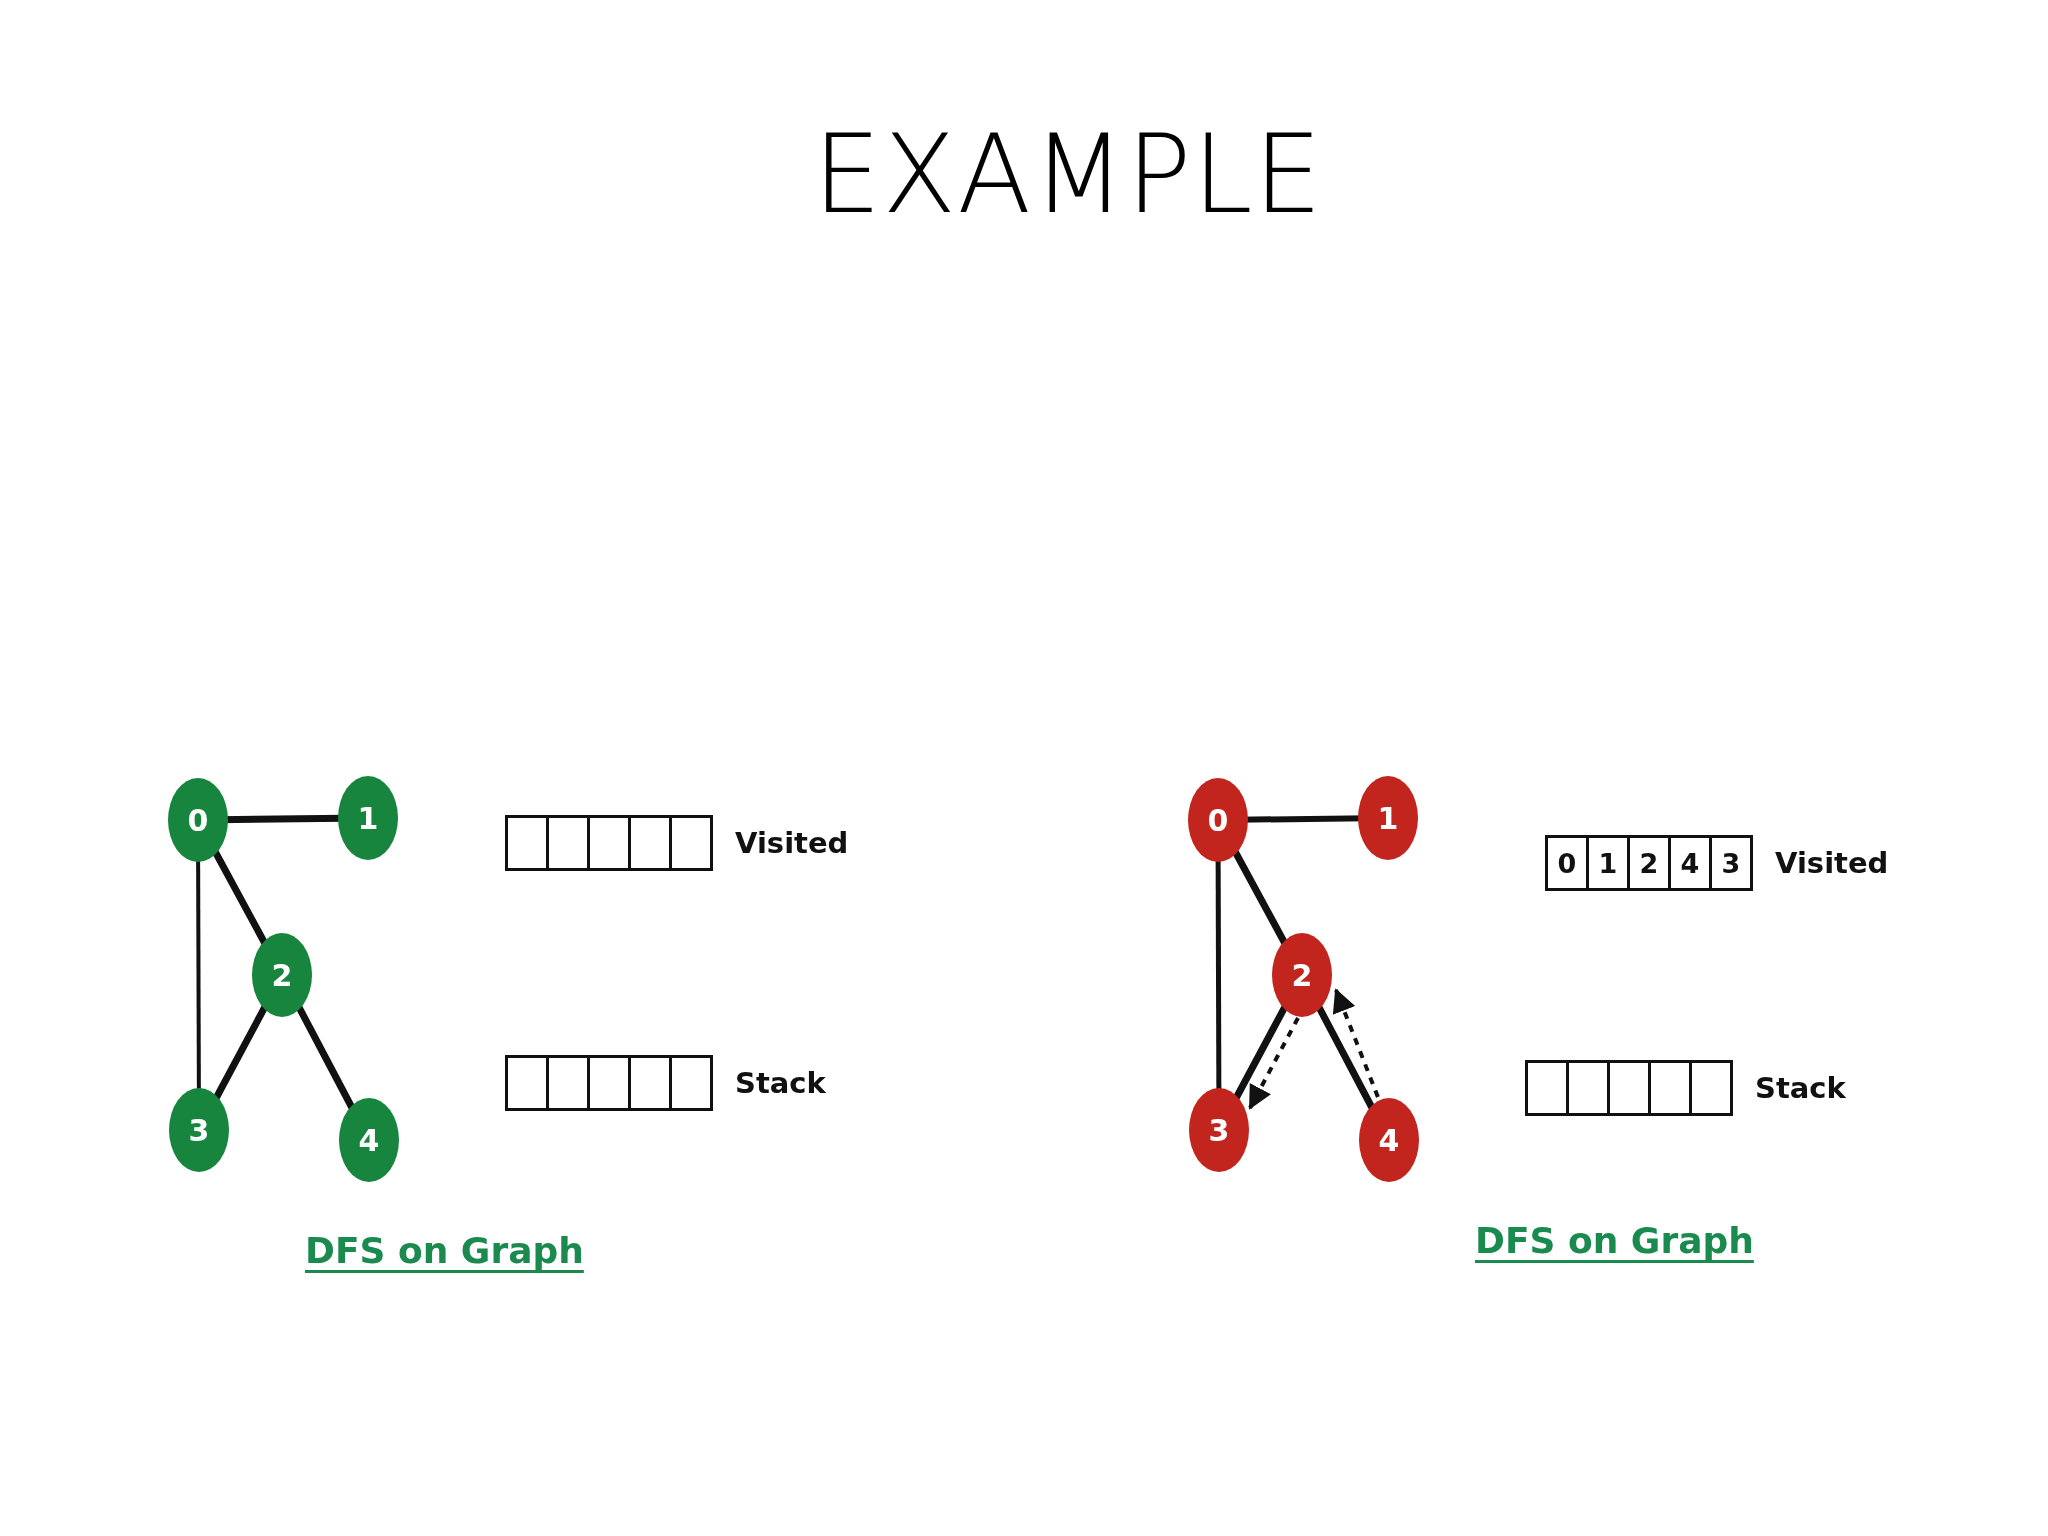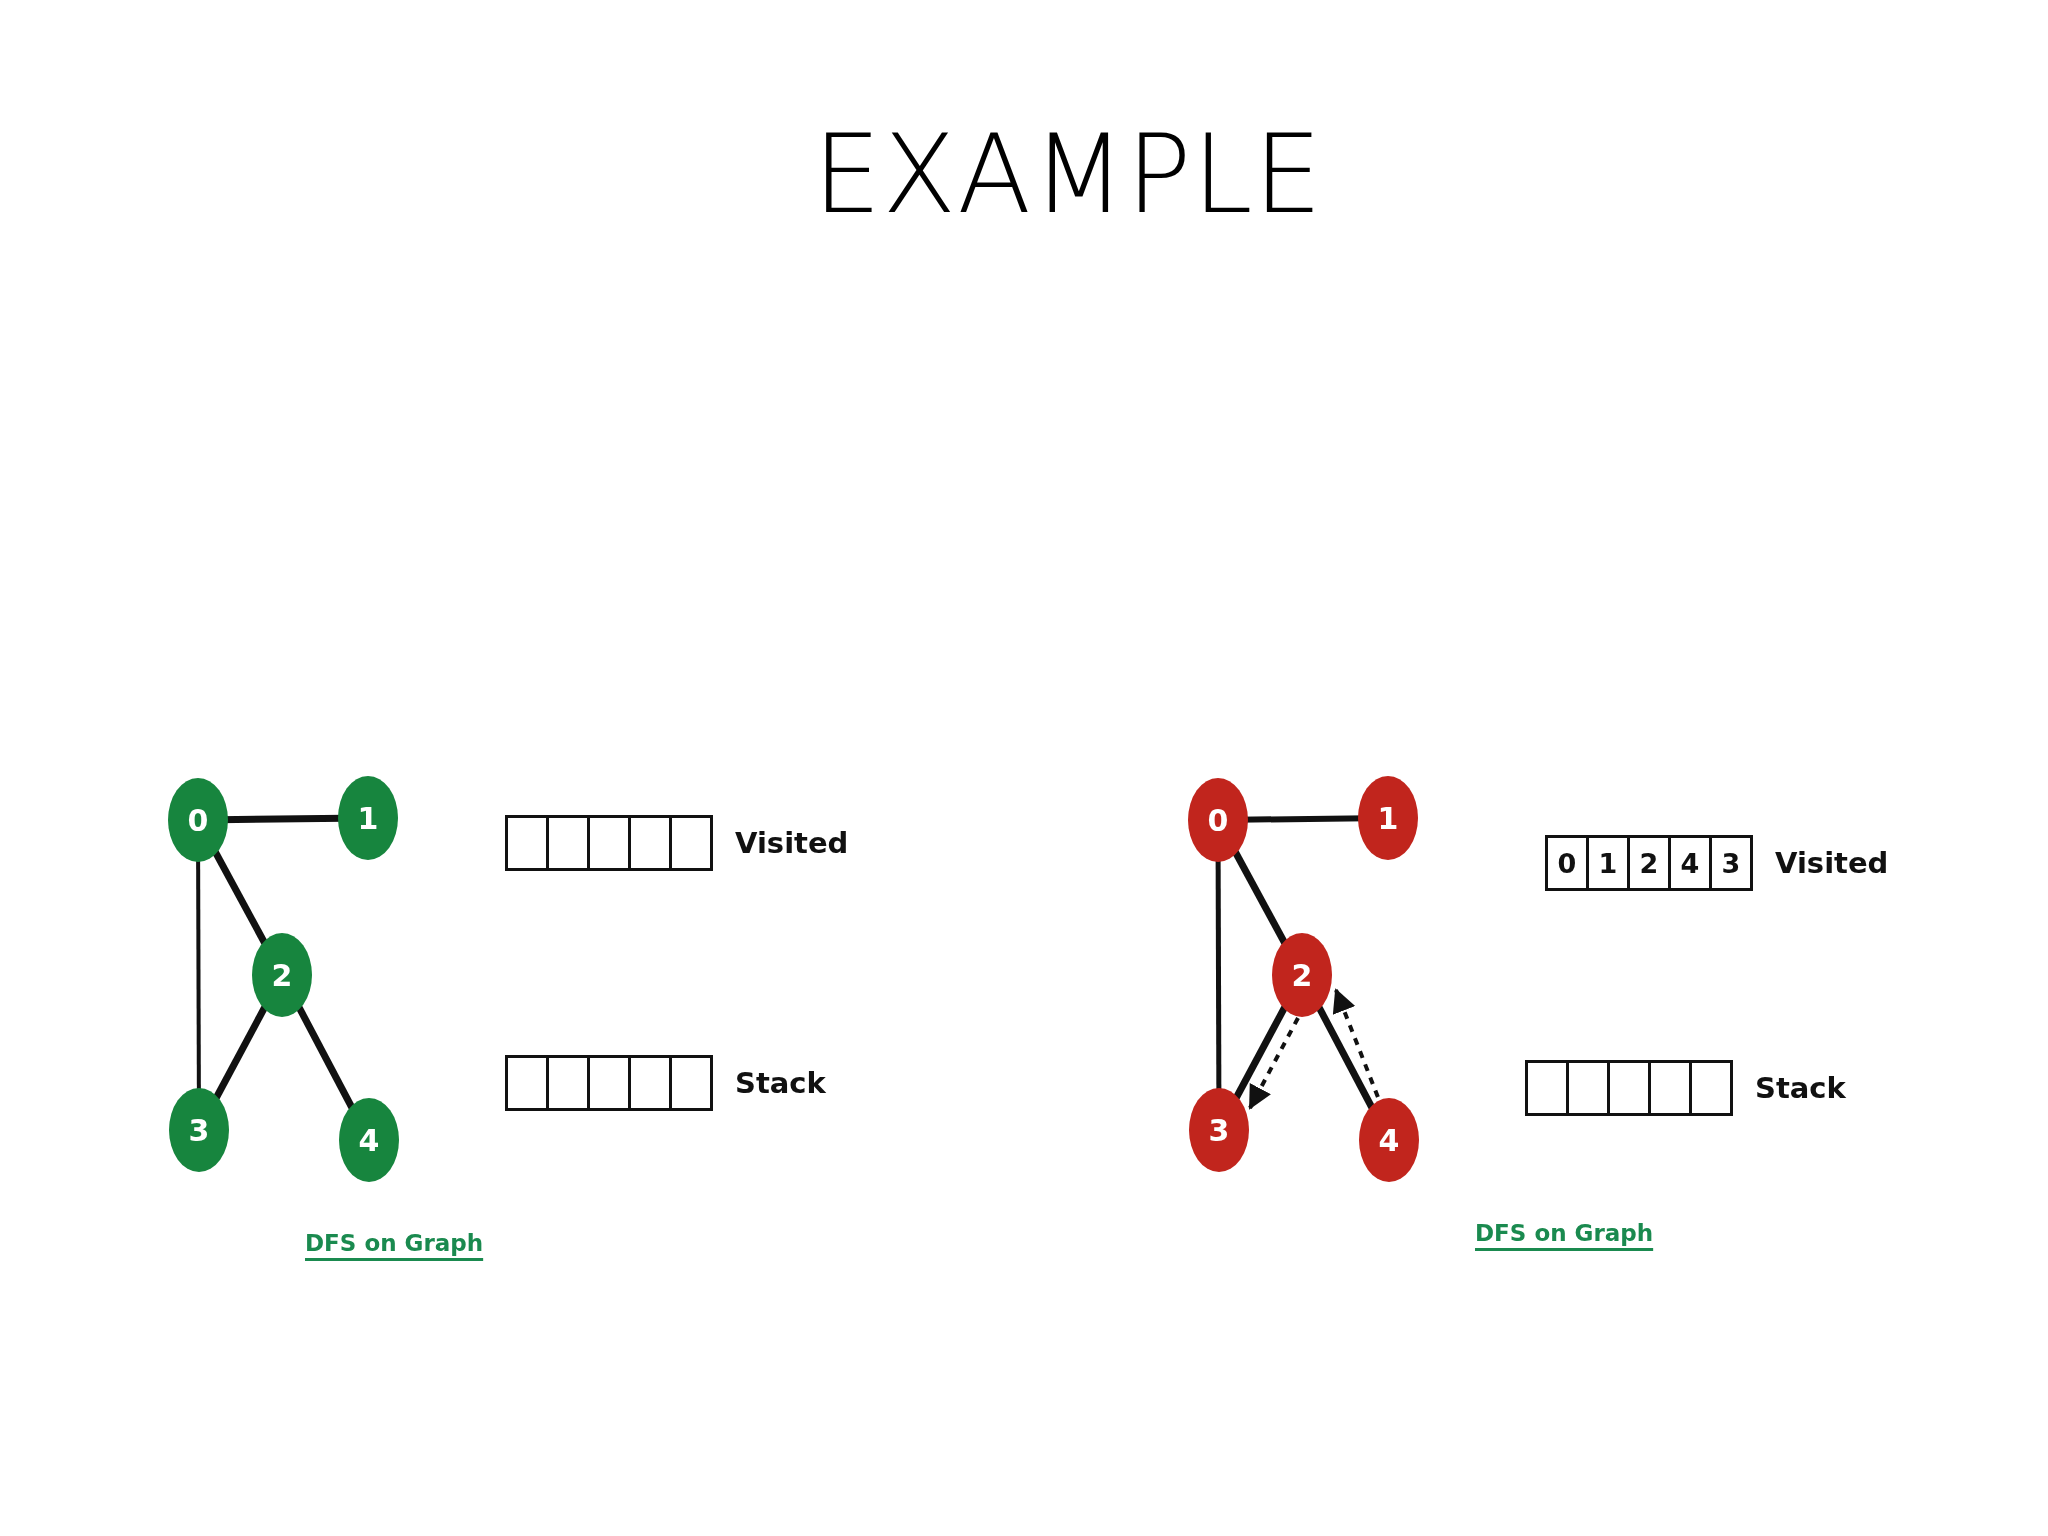--- a/index.html
+++ b/index.html
@@ -83,21 +83,21 @@
   #left-visited  { left: 385px; top: 75px; }
   #left-stack    { left: 385px; top: 315px; }
   #right-visited { left: 405px; top: 95px; }
   #right-stack   { left: 385px; top: 320px; }
 
   
   .caption-link {
     position: absolute;
     font-family: "DejaVu Sans", sans-serif;
     font-weight: 700;
-    font-size: 23px;
+    font-size: 36px;
     color: #1a8a4f;
     text-decoration: underline;
     text-decoration-thickness: 3px;
     text-underline-offset: 7px;
     white-space: nowrap;
     cursor: pointer;
   }
   #caption-left  { left: 185px; top: 490px; }
   #caption-right { left: 335px; top: 480px; }
 

